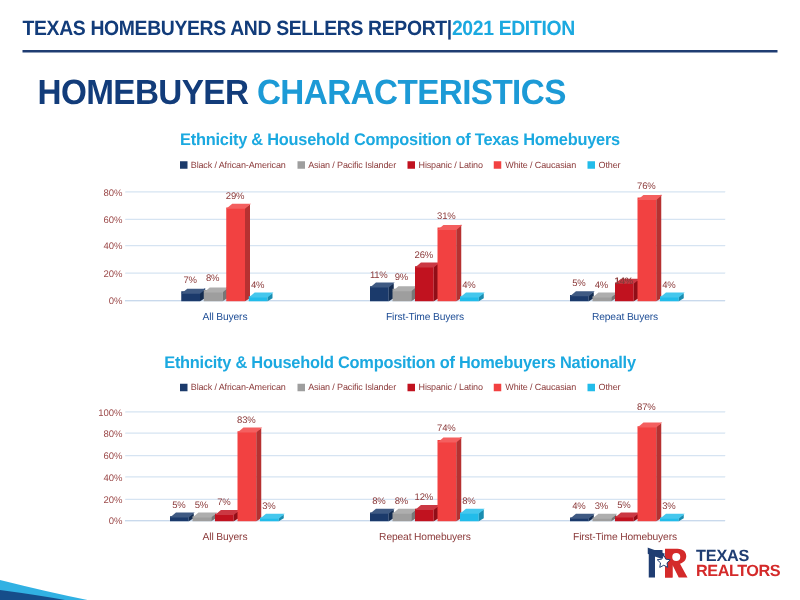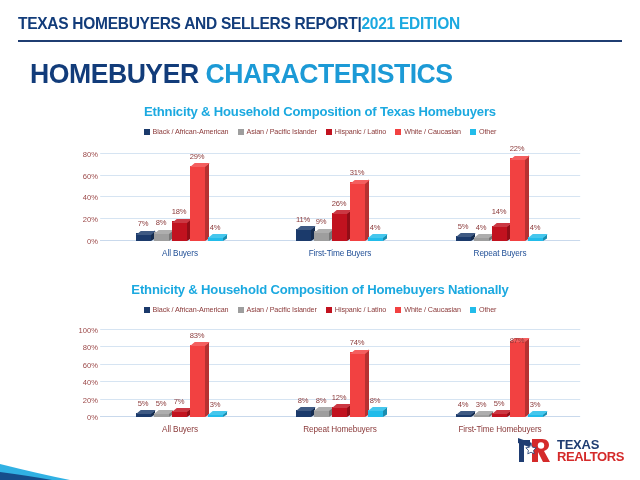--- a/index.html
+++ b/index.html
@@ -221,28 +221,20 @@
             </div>
             <div class="bar-slot">
               <div class="bar" title="Asian / Pacific Islander — All Buyers: 8%" style="height: 8.71111px;">
                 <div class="face" style="background: linear-gradient(to right, rgb(158, 158, 158), rgb(158, 158, 158));"></div>
                 <div class="side" style="background: rgb(119, 119, 119);"></div>
                 <div class="top" style="background: rgb(174, 174, 174);"></div>
                 <div class="bar-label" style="bottom: 13.7111px;">8%</div>
               </div>
             </div>
             <div class="bar-slot">
-              <div class="bar" title="Hispanic / Latino — All Buyers: 18%" style="height: 19.6px;">
-                <div class="face" style="background: linear-gradient(to right, rgb(193, 18, 31), rgb(193, 18, 31));"></div>
-                <div class="side" style="background: rgb(145, 14, 23);"></div>
-                <div class="top" style="background: rgb(203, 56, 67);"></div>
-                <div class="bar-label" style="bottom: 24.6px;">18%</div>
-              </div>
-            </div>
-            <div class="bar-slot">
               <div class="bar" title="White / Caucasian — All Buyers: 69%" style="height: 75.1333px;">
                 <div class="face" style="background: linear-gradient(to right, rgb(242, 65, 65), rgb(242, 65, 65));"></div>
                 <div class="side" style="background: rgb(182, 49, 49);"></div>
                 <div class="top" style="background: rgb(244, 95, 95);"></div>
                 <div class="bar-label" style="bottom: 80.1333px;">29%</div>
               </div>
             </div>
             <div class="bar-slot">
               <div class="bar" title="Other — All Buyers: 4%" style="height: 4.35556px;">
                 <div class="face" style="background: linear-gradient(to right, rgb(34, 188, 234), rgb(34, 188, 234));"></div>
@@ -309,29 +301,29 @@
                 <div class="side" style="background: rgb(119, 119, 119);"></div>
                 <div class="top" style="background: rgb(174, 174, 174);"></div>
                 <div class="bar-label" style="bottom: 9.35556px;">4%</div>
               </div>
             </div>
             <div class="bar-slot">
               <div class="bar" title="Hispanic / Latino — Repeat Buyers: 14%" style="height: 15.2444px;">
                 <div class="face" style="background: linear-gradient(to right, rgb(193, 18, 31), rgb(193, 18, 31));"></div>
                 <div class="side" style="background: rgb(145, 14, 23);"></div>
                 <div class="top" style="background: rgb(203, 56, 67);"></div>
-                <div class="bar-label" style="bottom: 25px;">14%</div>
+                <div class="bar-label" style="bottom: 12px; font-weight: bold;">14%</div>
               </div>
             </div>
             <div class="bar-slot">
               <div class="bar" title="White / Caucasian — Repeat Buyers: 76%" style="height: 82.7556px;">
                 <div class="face" style="background: linear-gradient(to right, rgb(242, 65, 65), rgb(242, 65, 65));"></div>
                 <div class="side" style="background: rgb(182, 49, 49);"></div>
                 <div class="top" style="background: rgb(244, 95, 95);"></div>
-                <div class="bar-label" style="bottom: 87.7556px;">22%</div>
+                <div class="bar-label" style="bottom: 87.7556px;">76%</div>
               </div>
             </div>
             <div class="bar-slot">
               <div class="bar" title="Other — Repeat Buyers: 4%" style="height: 4.35556px;">
                 <div class="face" style="background: linear-gradient(to right, rgb(34, 188, 234), rgb(34, 188, 234));"></div>
                 <div class="side" style="background: rgb(26, 141, 176);"></div>
                 <div class="top" style="background: rgb(69, 199, 237);"></div>
                 <div class="bar-label" style="bottom: 9.35556px;">4%</div>
               </div>
             </div>
@@ -495,21 +487,21 @@
                 <div class="side" style="background: rgb(145, 14, 23);"></div>
                 <div class="top" style="background: rgb(203, 56, 67);"></div>
                 <div class="bar-label" style="bottom: 9.36364px;">5%</div>
               </div>
             </div>
             <div class="bar-slot">
               <div class="bar" title="White / Caucasian — Repeat Homebuyers: 87%" style="height: 75.9273px;">
                 <div class="face" style="background: linear-gradient(to right, rgb(242, 65, 65), rgb(242, 65, 65));"></div>
                 <div class="side" style="background: rgb(182, 49, 49);"></div>
                 <div class="top" style="background: rgb(244, 95, 95);"></div>
-                <div class="bar-label" style="bottom: 72px;">87%</div>
+                <div class="bar-label" style="bottom: 87px;">87%</div>
               </div>
             </div>
             <div class="bar-slot">
               <div class="bar" title="Other — Repeat Homebuyers: 3%" style="height: 3px;">
                 <div class="face" style="background: linear-gradient(to right, rgb(34, 188, 234), rgb(34, 188, 234));"></div>
                 <div class="side" style="background: rgb(26, 141, 176);"></div>
                 <div class="top" style="background: rgb(69, 199, 237);"></div>
                 <div class="bar-label" style="bottom: 8px;">3%</div>
               </div>
             </div>

